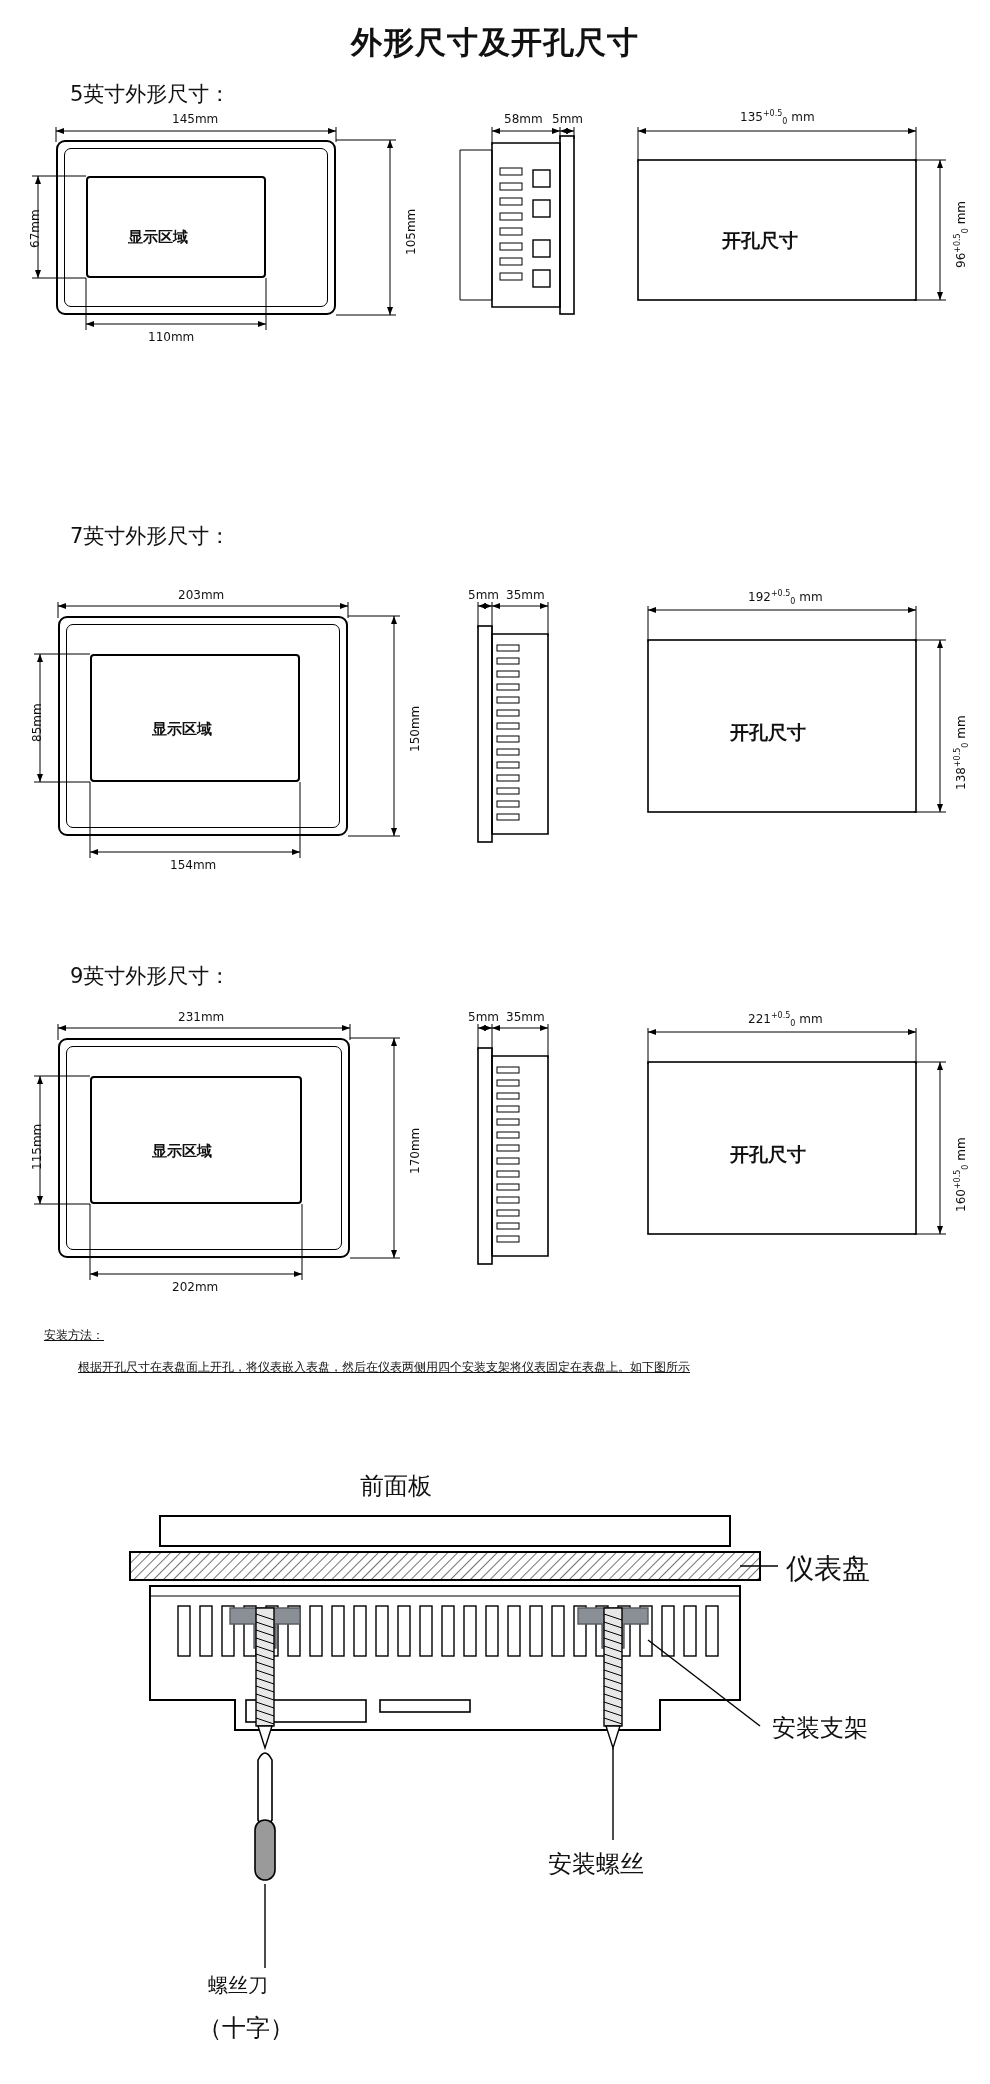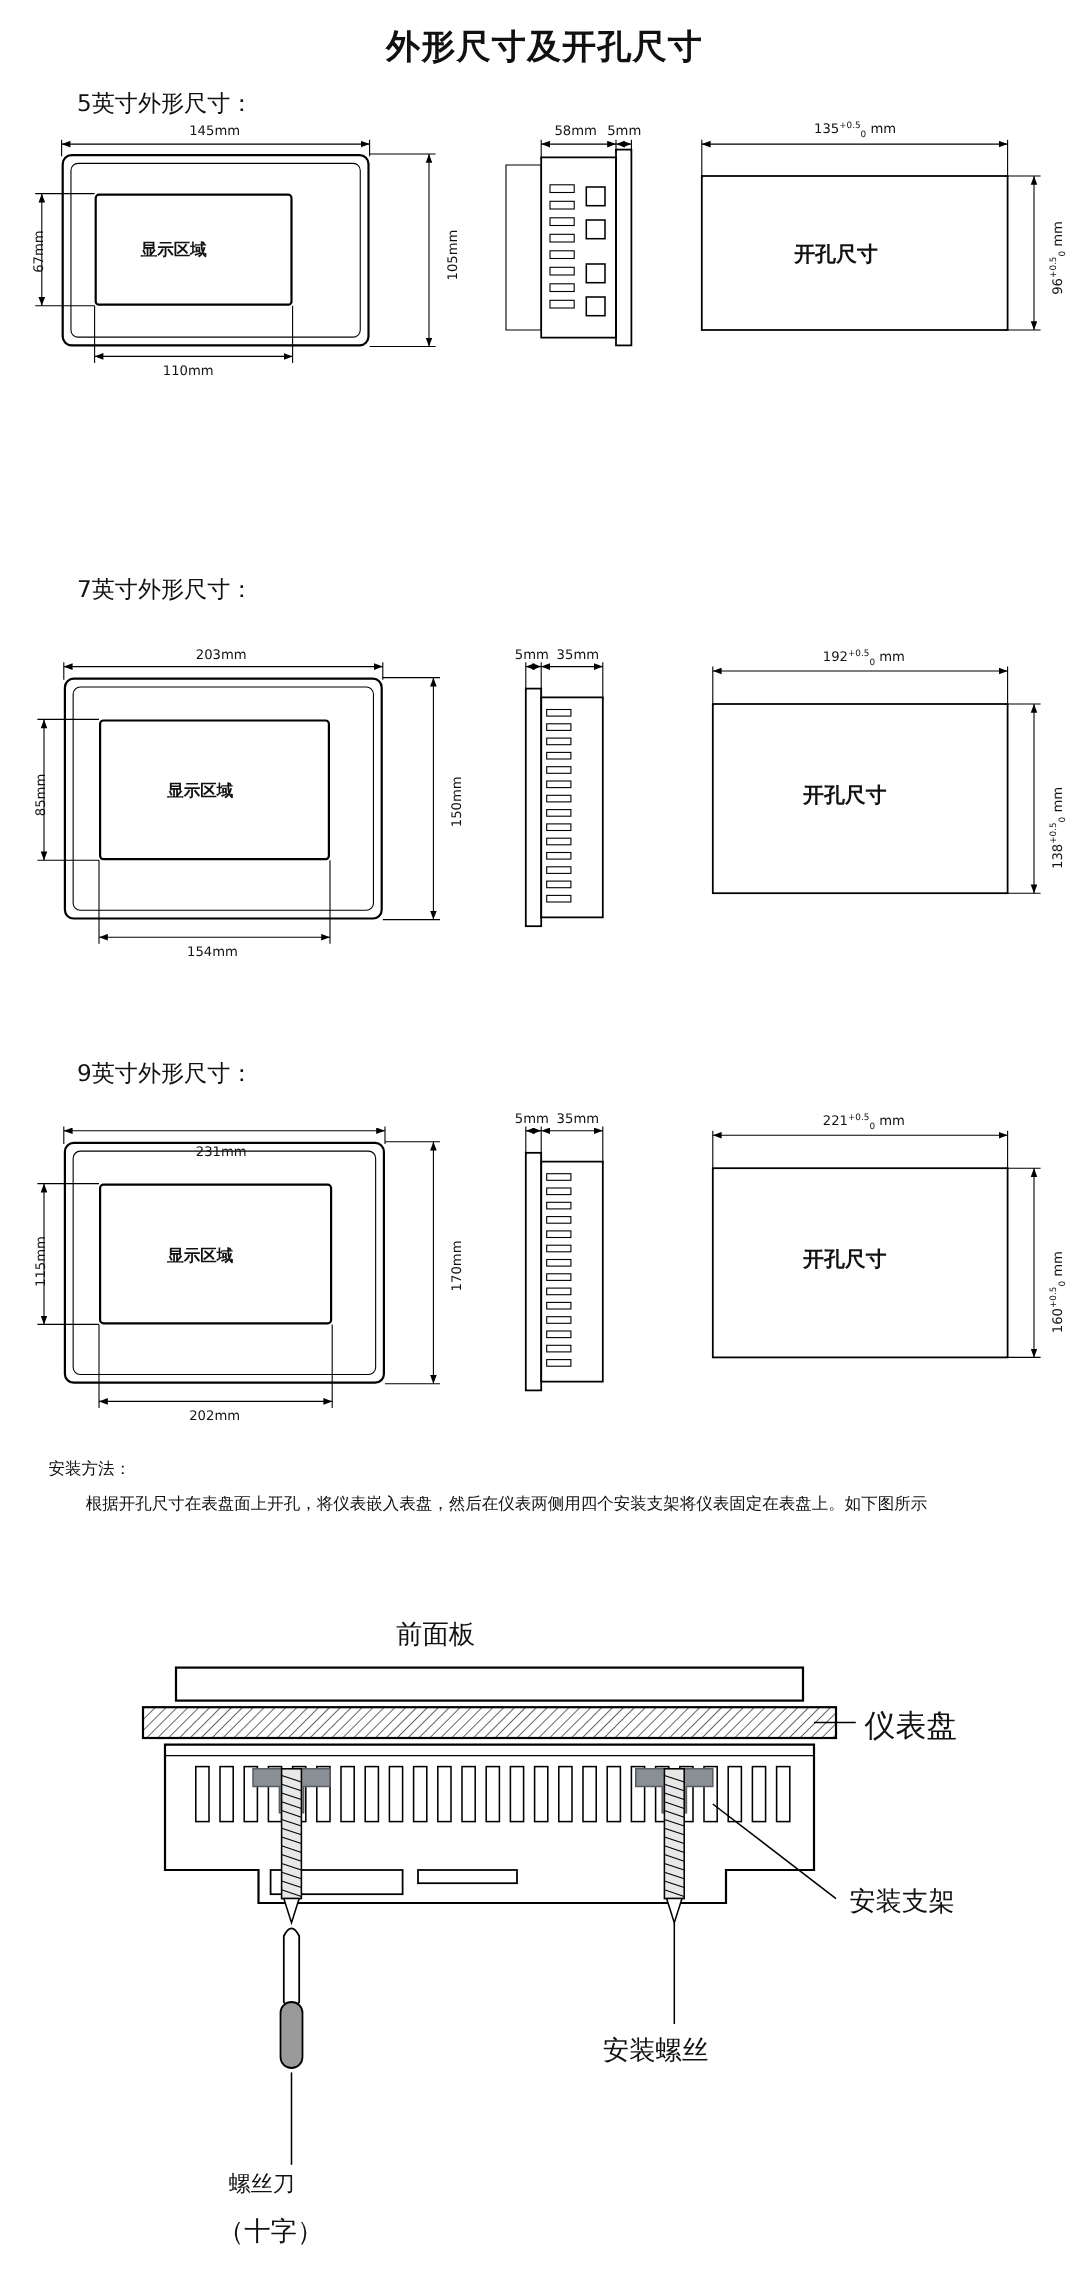--- a/index.html
+++ b/index.html
@@ -25,24 +25,26 @@
   }
   .dimtxt sup{font-size:8px;line-height:0;}
   .dimtxt sub{font-size:8px;line-height:0;}
   .dimtxt.vert{
     transform-origin:0 0;
     transform:rotate(-90deg);
   }
   .centtxt{
     position:absolute;font-size:15px;font-weight:bold;white-space:nowrap;
     font-family:"DejaVu Sans","Liberation Sans",sans-serif;
+    margin-top:10px;
   }
   .para{
-    position:absolute;font-size:15px;line-height:30px;
-    font-family:"DejaVu Sans","Liberation Sans",sans-serif;
+    position:absolute;font-size:12px;line-height:30px;
+    font-family:"DejaVu Sans","Liberation Sans",sans-serif;
+    text-decoration:underline;
   }
   .callout{
     position:absolute;font-size:21px;white-space:nowrap;
     font-family:"DejaVu Sans","Liberation Sans",sans-serif;
   }
   svg{position:absolute;left:0;top:0;overflow:visible;}
 </style>
 </head>
 <body>
 
@@ -256,21 +258,21 @@
 
     <rect x="648" y="1062" width="268" height="172" fill="none" stroke="#000" stroke-width="1.6"></rect>
     <line x1="648" y1="1032" x2="916" y2="1032" stroke="#000" stroke-width="1" marker-start="url(#arS)" marker-end="url(#ar)"></line>
     <line x1="648" y1="1028" x2="648" y2="1064" stroke="#000" stroke-width="1"></line>
     <line x1="916" y1="1028" x2="916" y2="1064" stroke="#000" stroke-width="1"></line>
     <line x1="940" y1="1062" x2="940" y2="1234" stroke="#000" stroke-width="1" marker-start="url(#arS)" marker-end="url(#ar)"></line>
     <line x1="914" y1="1062" x2="946" y2="1062" stroke="#000" stroke-width="1"></line>
     <line x1="914" y1="1234" x2="946" y2="1234" stroke="#000" stroke-width="1"></line>
   </svg>
 
-  <div class="dimtxt" style="left:178px;top:1040px;text-align:center;">231mm</div>
+  <div class="dimtxt" style="left:178px;top:1010px;text-align:center;">231mm</div>
   <div class="dimtxt vert" style="left:408px;top:1174px;">170mm</div>
   <div class="dimtxt vert" style="left:30px;top:1170px;">115mm</div>
   <div class="dimtxt" style="left:172px;top:1280px;">202mm</div>
   <div class="dimtxt" style="left:468px;top:1010px;">5mm</div>
   <div class="dimtxt" style="left:506px;top:1010px;">35mm</div>
 
   <div class="dimtxt" style="left:748px;top:1012px;">
     <span>221</span><sup>+0.5</sup><sub>0</sub>&nbsp;<span>mm</span>
   </div>
   <div class="dimtxt vert" style="left:954px;top:1212px;">

